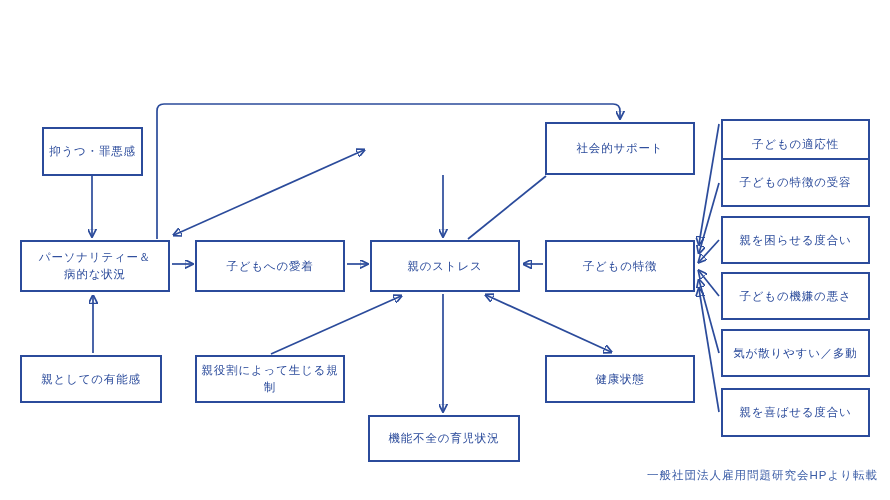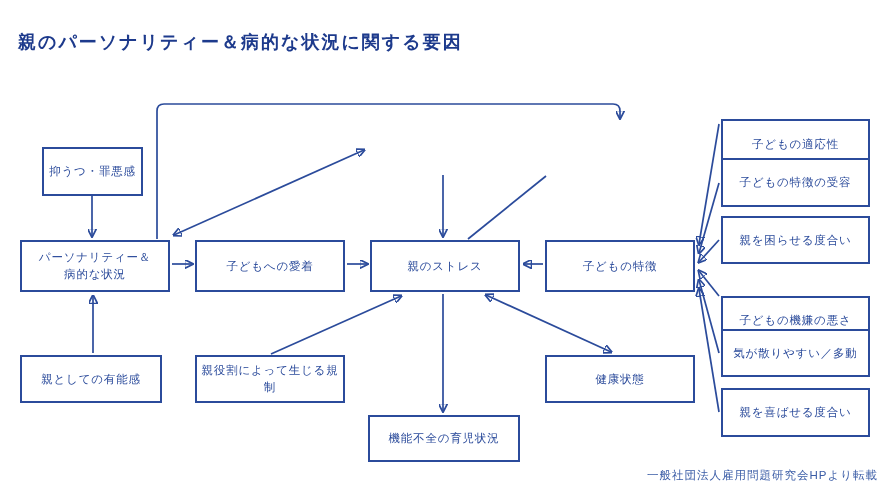--- a/index.html
+++ b/index.html
@@ -49,21 +49,20 @@
     color:#3a5ca6;
     letter-spacing:1px;
     white-space:nowrap;
   }
 </style>
 </head>
 <body>
 
 <div id="canvas">
 
-  <div class="page-title">親のパーソナリティー＆病的な状況に関する要因</div>
 
   <svg id="connectors" width="890" height="500" viewBox="0 0 890 500" xmlns="http://www.w3.org/2000/svg">
     <defs>
       <marker id="ah-end" markerWidth="9" markerHeight="9" refX="7.5" refY="4.5" orient="auto" markerUnits="userSpaceOnUse">
         <path d="M0,0 L9,4.5 L0,9 Z" fill="#2b4b9b" stroke="none"></path>
       </marker>
       <marker id="ah-start" markerWidth="9" markerHeight="9" refX="7.5" refY="4.5" orient="auto-start-reverse" markerUnits="userSpaceOnUse">
         <path d="M0,0 L9,4.5 L0,9 Z" fill="#2b4b9b" stroke="none"></path>
       </marker>
     </defs>
@@ -98,23 +97,24 @@
 
     <line x1="719" y1="240" x2="699" y2="262" marker-end="url(#ah-end)"></line>
 
     <line x1="719" y1="296" x2="699" y2="271" marker-end="url(#ah-end)"></line>
 
     <line x1="719" y1="353" x2="699" y2="280" marker-end="url(#ah-end)"></line>
 
     <line x1="719" y1="412" x2="699" y2="289" marker-end="url(#ah-end)"></line>
   </svg>
 
-  <div class="node" style="left:42px;top:127px;width:101px;height:49px;margin-top:20px;">抑うつ・罪悪感</div>
+  <div class="node" style="left:42px;top:127px;width:101px;height:49px;">抑うつ・罪悪感</div>
 
 
+  <div class="node" style="left:545px;top:122px;width:150px;height:53px;">社会的サポート</div>
 
   <div class="node" style="left:20px;top:240px;width:150px;height:52px;">パーソナリティー＆
 病的な状況</div>
 
   <div class="node" style="left:195px;top:240px;width:150px;height:52px;">子どもへの愛着</div>
 
   <div class="node" style="left:370px;top:240px;width:150px;height:52px;">親のストレス</div>
 
   <div class="node" style="left:545px;top:240px;width:150px;height:52px;">子どもの特徴</div>
 
@@ -125,21 +125,21 @@
   <div class="node" style="left:545px;top:355px;width:150px;height:48px;">健康状態</div>
 
   <div class="node" style="left:368px;top:415px;width:152px;height:47px;">機能不全の育児状況</div>
 
   <div class="node" style="left:721px;top:99px;width:149px;height:50px;margin-top:20px;">子どもの適応性</div>
 
   <div class="node" style="left:721px;top:158px;width:149px;height:49px;">子どもの特徴の受容</div>
 
   <div class="node" style="left:721px;top:216px;width:149px;height:48px;">親を困らせる度合い</div>
 
-  <div class="node" style="left:721px;top:272px;width:149px;height:48px;margin-top:24px;">子どもの機嫌の悪さ</div>
+  <div class="node" style="left:721px;top:272px;width:149px;height:48px;">子どもの機嫌の悪さ</div>
 
   <div class="node" style="left:721px;top:329px;width:149px;height:48px;">気が散りやすい／多動</div>
 
   <div class="node" style="left:721px;top:388px;width:149px;height:49px;">親を喜ばせる度合い</div>
 
   <div class="credit">一般社団法人雇用問題研究会HPより転載</div>
 
 </div>
 
 </body></html>

